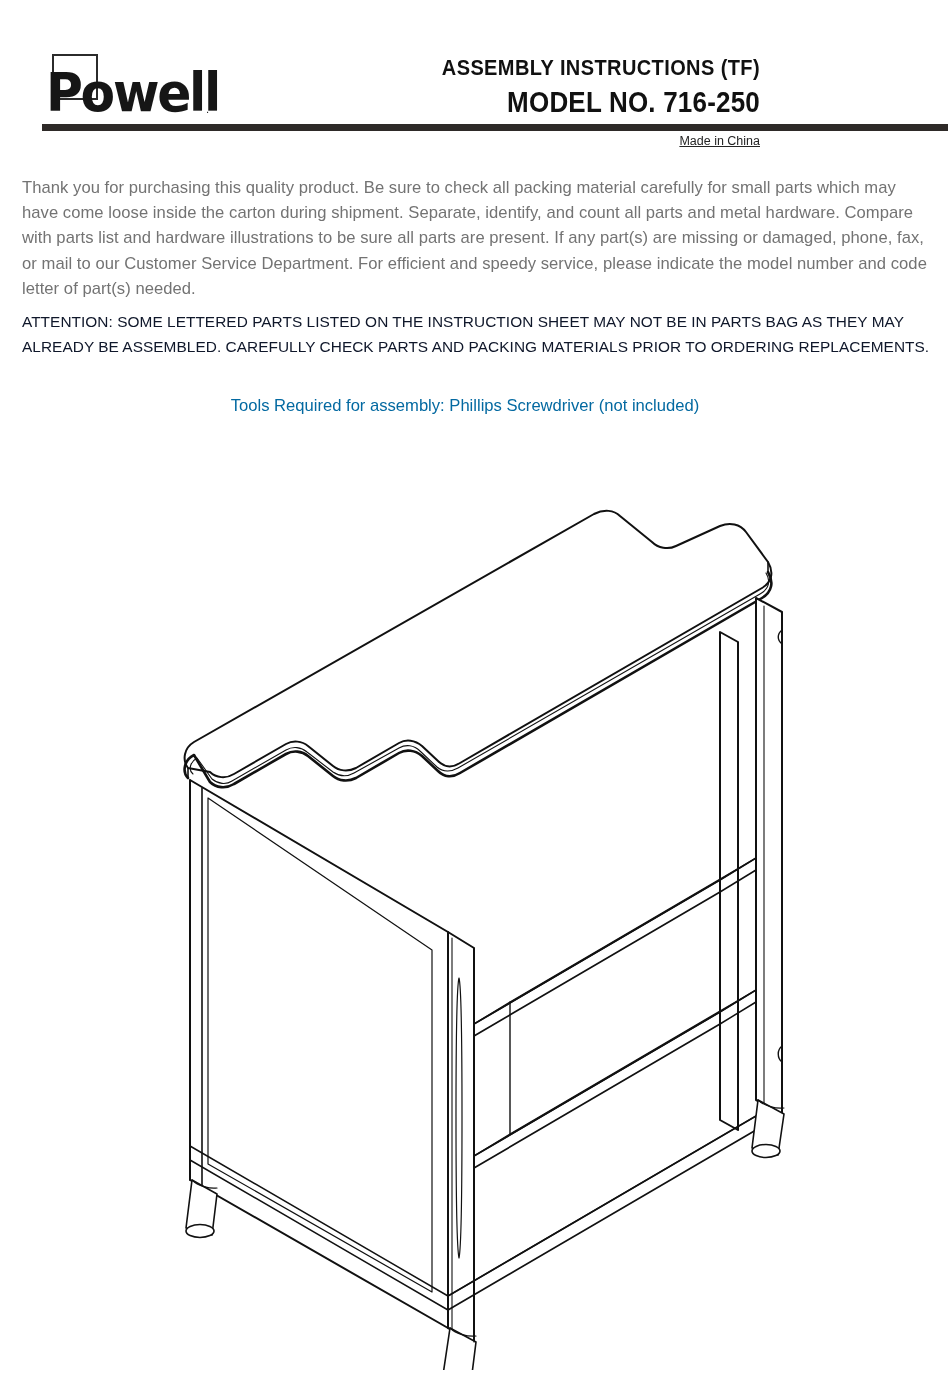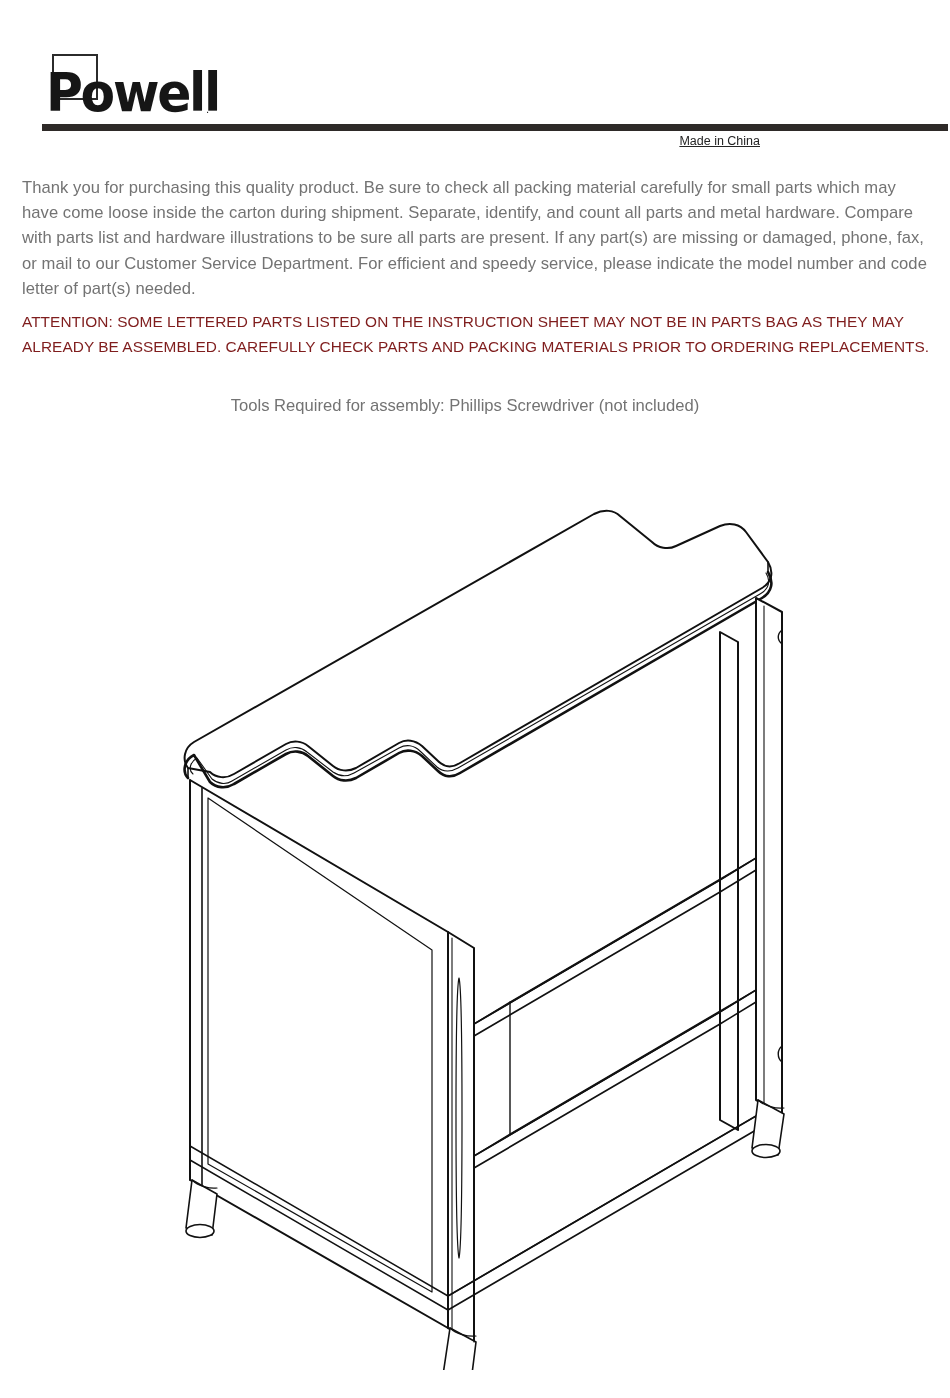--- a/index.html
+++ b/index.html
@@ -123,33 +123,33 @@
     color: #737373;
     letter-spacing: 0.05px;
   }
   #attention-paragraph {
     position: absolute;
     left: 22px;
     top: 295px;
     width: 908px;
     font-size: 15.4px;
     line-height: 24.6px;
-    color: #7f1d1d;
+    color: #0f172a;
     letter-spacing: 0.05px;
   }
   #tools-line {
     position: absolute;
     left: 0;
     top: 396px;
     width: 950px;
     text-align: center;
     padding-right: 20px;
     box-sizing: border-box;
     font-size: 16.6px;
-    color: #737373;
+    color: #0369a1;
   }
 
   
   #illustration {
     position: absolute;
     left: 160px;
     top: 480px;
     width: 640px;
     height: 890px;
   }
@@ -159,20 +159,24 @@
 <body>
 
 <div id="header">
 
   <div id="logo-block">
     <div id="logo-square"></div>
     <div id="logo-wordmark">Powell</div>
     <div id="logo-reg">.</div>
   </div>
 
+  <div id="header-titles">
+    <div id="title-line1">ASSEMBLY  INSTRUCTIONS  (TF)</div>
+    <div id="title-line2">MODEL NO. 716-250</div>
+  </div>
 
   <div id="header-rule"></div>
   <div id="made-in">Made in China</div>
 </div>
 
 <p id="intro-paragraph">Thank you for purchasing this quality product. Be sure to check all packing material carefully for small parts which may have come loose inside the carton during shipment. Separate, identify, and count all parts and metal hardware. Compare with parts list and hardware illustrations to be sure all parts are present. If any part(s) are missing or damaged, phone, fax, or mail to our Customer Service Department. For efficient and speedy service, please indicate the model number and code letter of part(s) needed.</p>
 <p id="attention-paragraph">ATTENTION: SOME LETTERED PARTS LISTED ON THE INSTRUCTION SHEET MAY NOT BE IN PARTS BAG AS THEY MAY ALREADY BE ASSEMBLED. CAREFULLY CHECK PARTS AND PACKING MATERIALS PRIOR TO ORDERING REPLACEMENTS.</p>
 <div id="tools-line">Tools Required for assembly: Phillips Screwdriver (not  included)</div>
 
 <div id="illustration">

